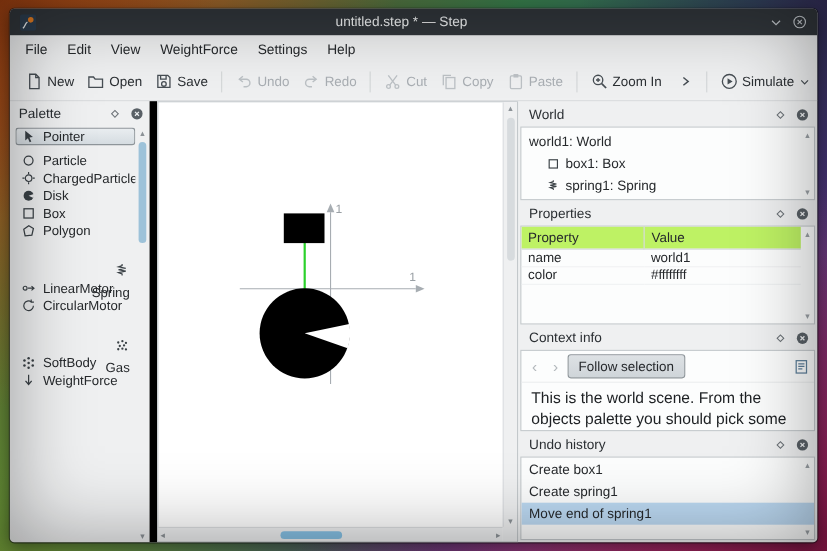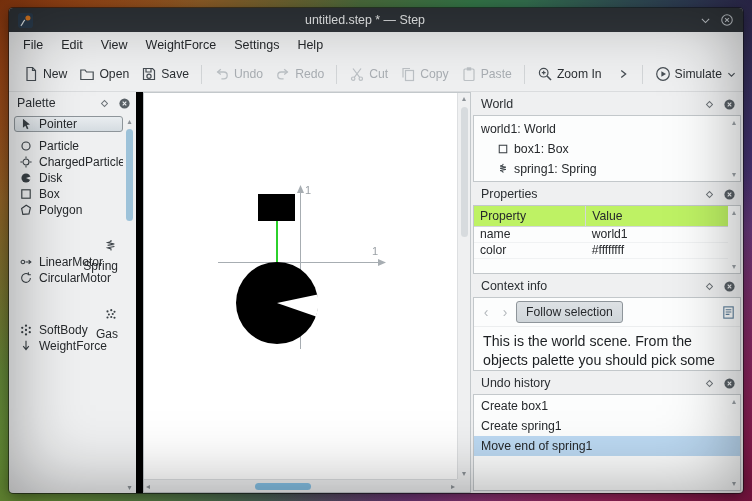--- a/index.html
+++ b/index.html
@@ -75,21 +75,21 @@
   .c-vthumb { position:absolute; top:14px; left:3px; width:7px; height:130px; background:#d7dbde; border-radius:3.5px; }
   .c-hscroll { position:absolute; left:0; right:13px; bottom:0; height:13px; background:#eff0f1; border-top:1px solid #dddfe1;
                display:flex; justify-content:space-between; align-items:center; color:#8c9297; font-size:8px; padding:0 2px; }
   .c-hthumb { position:absolute; left:111px; top:3px; width:56px; height:7px; background:#85c0e4; border-radius:3.5px; }
   .c-corner { position:absolute; right:0; bottom:0; width:13px; height:13px; background:#eff0f1; }
 
   
   .right-col { width:272px; flex:none; display:flex; flex-direction:column; padding:1px 2px 2px 2px; gap:1px; min-height:0; }
   .dock { display:flex; flex-direction:column; min-height:0; }
   .dock-body { flex:1; background:#fcfdfd; border:1px solid #c3c8cb; overflow:hidden; position:relative; min-height:0; }
-  .h-world { height:89px; } .h-props { height:91px; } .h-context { height:96px; } .h-undo { flex:1; }
+  .h-world { height:89px; } .h-props { height:112px; } .h-context { height:96px; } .h-undo { flex:1; }
 
   .tree { padding:3px 14px 0 7px; }
   .tree-row { display:flex; align-items:center; gap:5px; height:20px; font-size:12.3px; }
   .indent { padding-left:16px; }
   .tree-row svg { color:#3a4146; flex:none; }
 
   .mini-scroll { position:absolute; top:0; bottom:0; right:0; width:12px; display:flex; flex-direction:column; justify-content:space-between; align-items:center; color:#9aa0a5; font-size:8px; padding:2px 0; }
 
   table.props { border-collapse:collapse; width:calc(100% - 12px); font-size:12.2px; table-layout:fixed; }
   .props th { font-weight:normal; text-align:left; background:#bef264; border:1px solid #d3d7da; border-top:none; padding:2px 6px; height:20px; }

